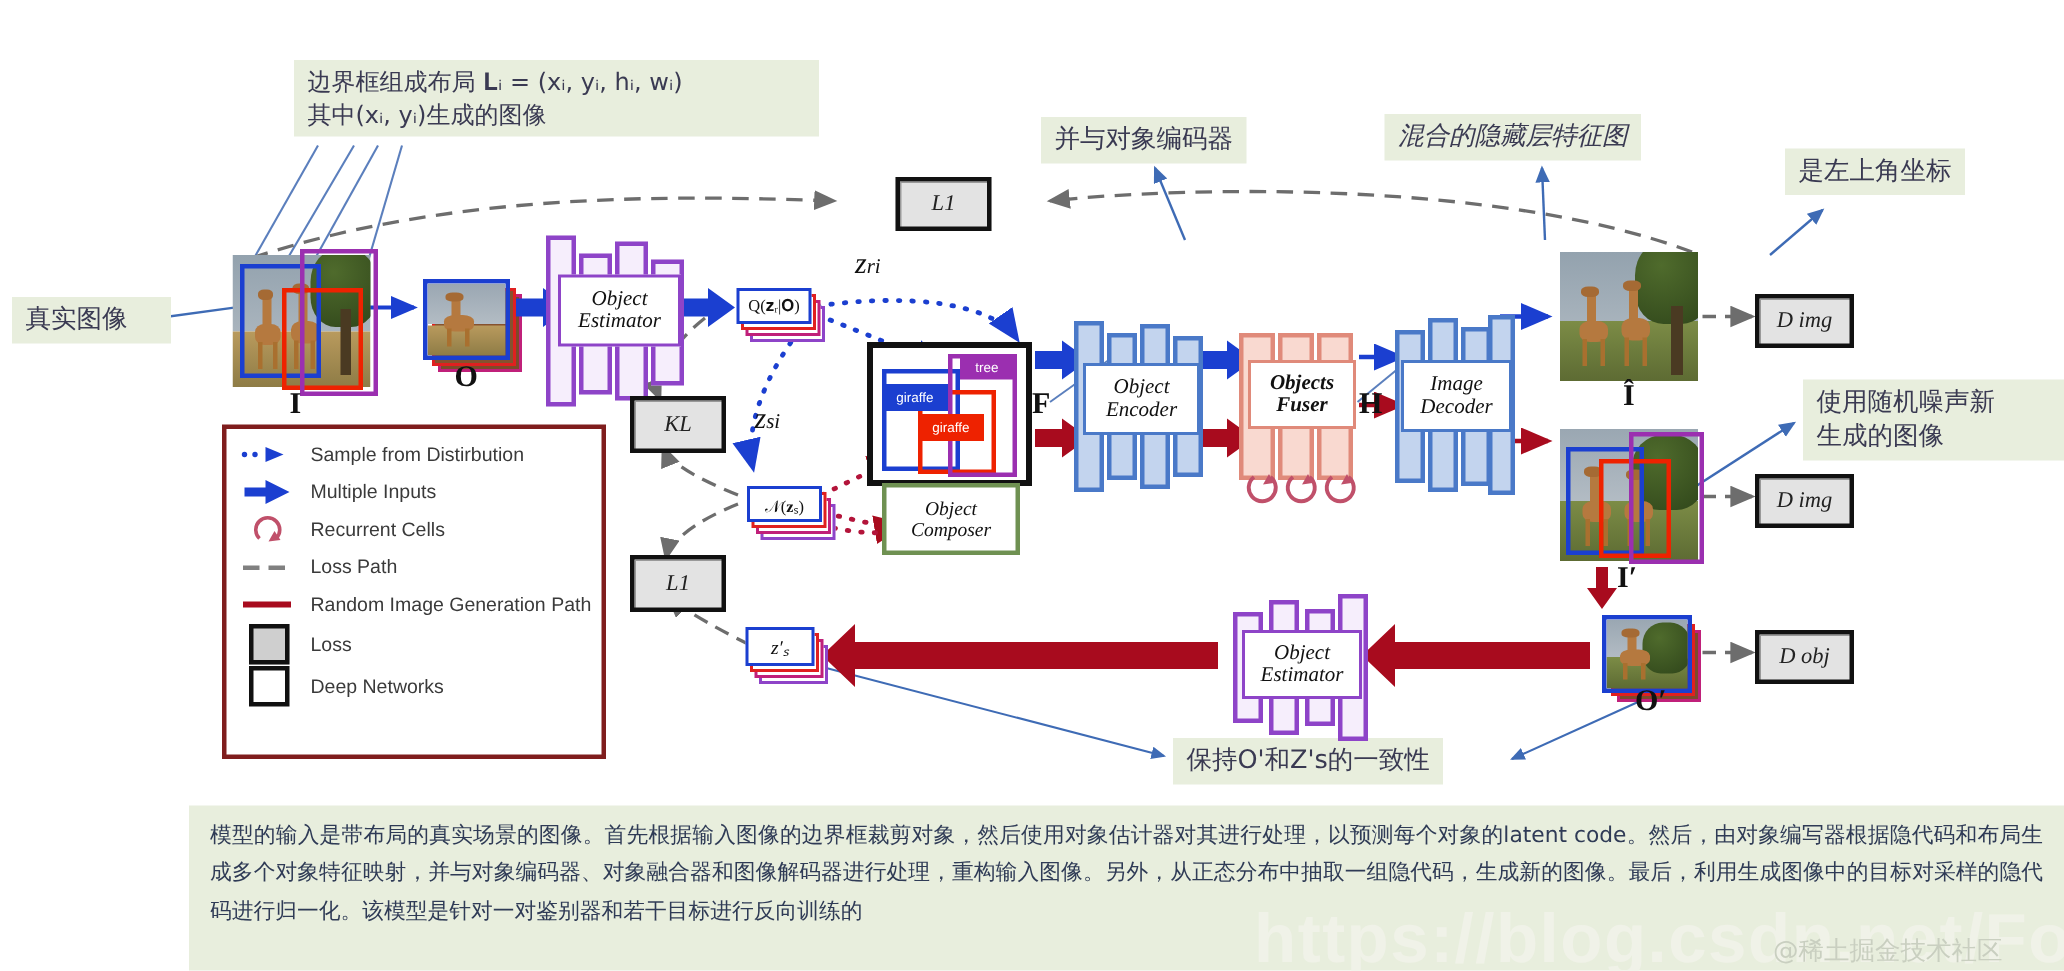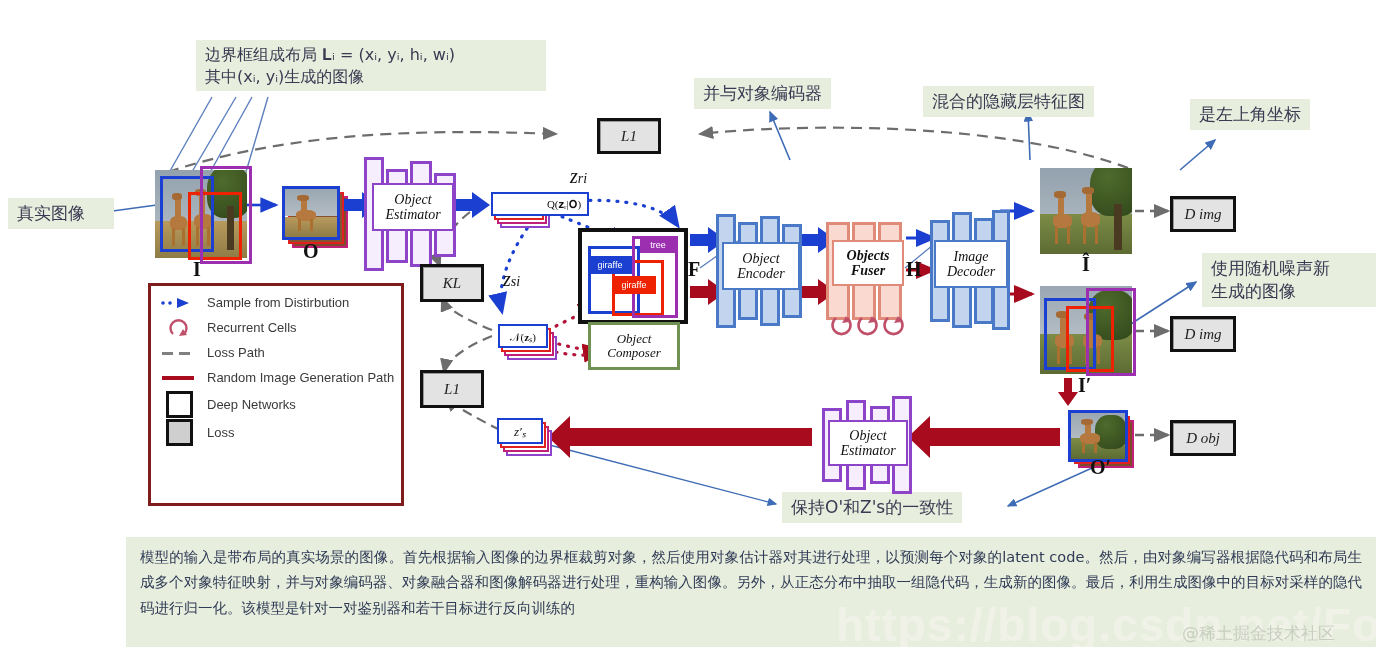--- a/index.html
+++ b/index.html
@@ -176,21 +176,21 @@
   </g>
 </svg>
 
 <div class="note math" style="left:196px;top:40px;width:332px;">边界框组成布局 𝐋ᵢ = (xᵢ, yᵢ, hᵢ, wᵢ)
 其中(xᵢ, yᵢ)生成的图像</div>
 
 <div class="note" style="left:8px;top:198px;width:88px;">真实图像</div>
 
 <div class="note" style="left:694px;top:78px;">并与对象编码器</div>
 
-<div class="note" style="left:923px;top:86px;">混合的隐藏层特征图</div>
+<div class="note" style="left:923px;top:76px;font-style:italic;">混合的隐藏层特征图</div>
 
 <div class="note" style="left:1190px;top:99px;">是左上角坐标</div>
 
 <div class="note" style="left:1202px;top:253px;width:160px;">使用随机噪声新
 生成的图像</div>
 
 <div class="note" style="left:782px;top:492px;">保持O'和Z's的一致性</div>
 
 <div class="photo" style="left:155px;top:170px;width:92px;height:88px;">
   <div class="sky"></div>
@@ -269,21 +269,21 @@
   <div class="bar" style="left:24px;top:14px;width:16px;height:88px;"></div>
   <div class="bar" style="left:48px;top:6px;width:16px;height:100px;"></div>
   <div class="bar" style="left:72px;top:18px;width:16px;height:78px;"></div>
 </div>
 <div class="innerlabel" style="left:372px;top:183px;width:78px;height:44px;white-space:pre-line;">Object
 Estimator</div>
 
 <div class="card p" style="left:500px;top:204px;width:46px;height:20px;"></div>
 <div class="card m" style="left:497px;top:200px;width:46px;height:20px;"></div>
 <div class="card r" style="left:494px;top:196px;width:46px;height:20px;"></div>
-<div class="card b" style="left:491px;top:192px;width:46px;height:20px;padding-left:48px;">Q(𝐳ᵣ|𝐎)</div>
+<div class="card b" style="left:491px;top:192px;width:46px;height:20px;">Q(𝐳ᵣ|𝐎)</div>
 
 <div class="mathlbl" style="left:570px;top:165px;">z<span style="font-size:14px;">ri</span></div>
 
 <div class="card p" style="left:507px;top:336px;width:46px;height:20px;"></div>
 <div class="card m" style="left:504px;top:332px;width:46px;height:20px;"></div>
 <div class="card r" style="left:501px;top:328px;width:46px;height:20px;"></div>
 <div class="card b" style="left:498px;top:324px;width:46px;height:20px;">𝒩(𝐳ₛ)</div>
 
 <div class="mathlbl" style="left:503px;top:268px;">z<span style="font-size:14px;">si</span></div>
 
@@ -433,20 +433,28 @@
           <g fill="#1b3fd0">
         <circle cx="4" cy="6" r="1.8"></circle>
             <circle cx="11" cy="6" r="1.8"></circle>
         <path d="M18,1 L30,6 L18,11 z"></path>
           </g>
         </svg>
     </div>
     <div class="legend-txt">Sample from Distirbution</div>
   </div>
 
+  <div class="legend-row">
+    <div class="legend-key">
+      <svg width="40" height="18">
+          <path fill="#1b3fd0" d="M4,6 L18,6 L18,1 L34,9 L18,17 L18,12 L4,12 z"></path>
+        </svg>
+    </div>
+    <div class="legend-txt">Multiple Inputs</div>
+  </div>
 
   <div class="legend-row">
     <div class="legend-key">
       <svg width="40" height="20">
           <g stroke="#c0506a" stroke-width="2.4" fill="none">
         <path d="M14,16 a8,8 0 1 1 11,0"></path>
           </g>
         <path d="M24,11 l4,6 l-8,1 z" fill="#c0506a"></path>
         </svg>
     </div>
@@ -468,29 +476,29 @@
     <div class="legend-key">
       <svg width="40" height="10">
           <rect x="3" y="3" width="32" height="4" fill="#a80b1e"></rect>
         </svg>
     </div>
     <div class="legend-txt">Random Image Generation Path</div>
   </div>
 
   <div class="legend-row" style="height:28px;">
     <div class="legend-key">
+      <div style="width:21px;height:21px;background:#cfcfcf;border:3px solid #111;"></div>
+    </div>
+    <div class="legend-txt">Loss</div>
+  </div>
+
+  <div class="legend-row" style="height:28px;">
+    <div class="legend-key">
       <div style="width:21px;height:21px;background:#fff;border:3px solid #111;"></div>
     </div>
     <div class="legend-txt">Deep Networks</div>
-  </div>
-
-  <div class="legend-row" style="height:28px;">
-    <div class="legend-key">
-      <div style="width:21px;height:21px;background:#cfcfcf;border:3px solid #111;"></div>
-    </div>
-    <div class="legend-txt">Loss</div>
   </div>
 </div>
 
 <div class="desc" style="left:126px;top:537px;width:1222px;height:88px;">模型的输入是带布局的真实场景的图像。首先根据输入图像的边界框裁剪对象，然后使用对象估计器对其进行处理，以预测每个对象的latent code。然后，由对象编写器根据隐代码和布局生成多个对象特征映射，并与对象编码器、对象融合器和图像解码器进行处理，重构输入图像。另外，从正态分布中抽取一组隐代码，生成新的图像。最后，利用生成图像中的目标对采样的隐代码进行归一化。该模型是针对一对鉴别器和若干目标进行反向训练的</div>
 
 <div class="wm" style="left:836px;top:598px;">https://blog.csdn.net/Forld</div>
 <div class="wm2" style="left:1182px;top:622px;">@稀土掘金技术社区</div>
 
 </body></html>

